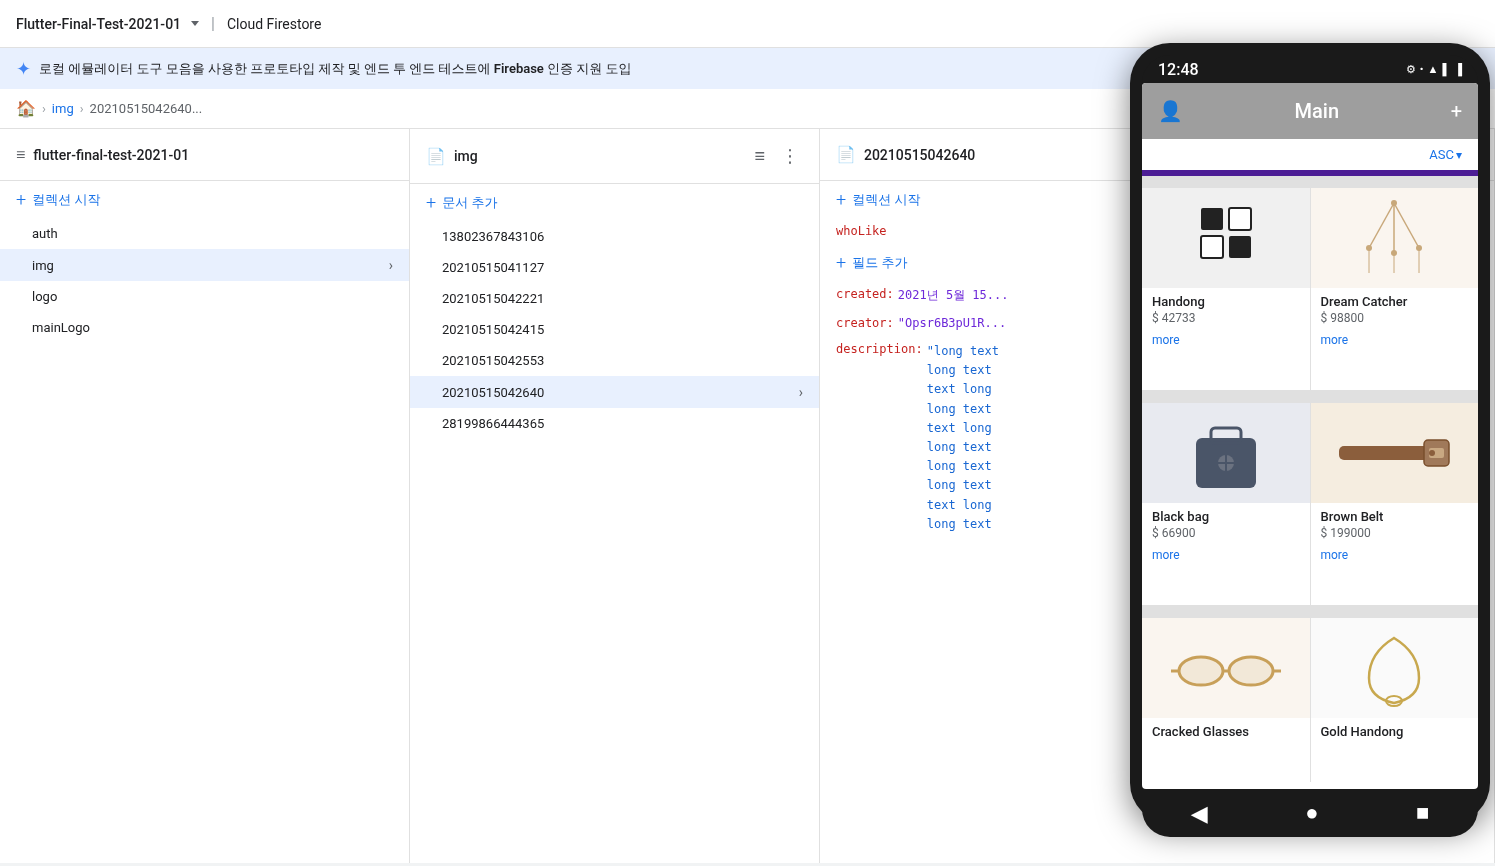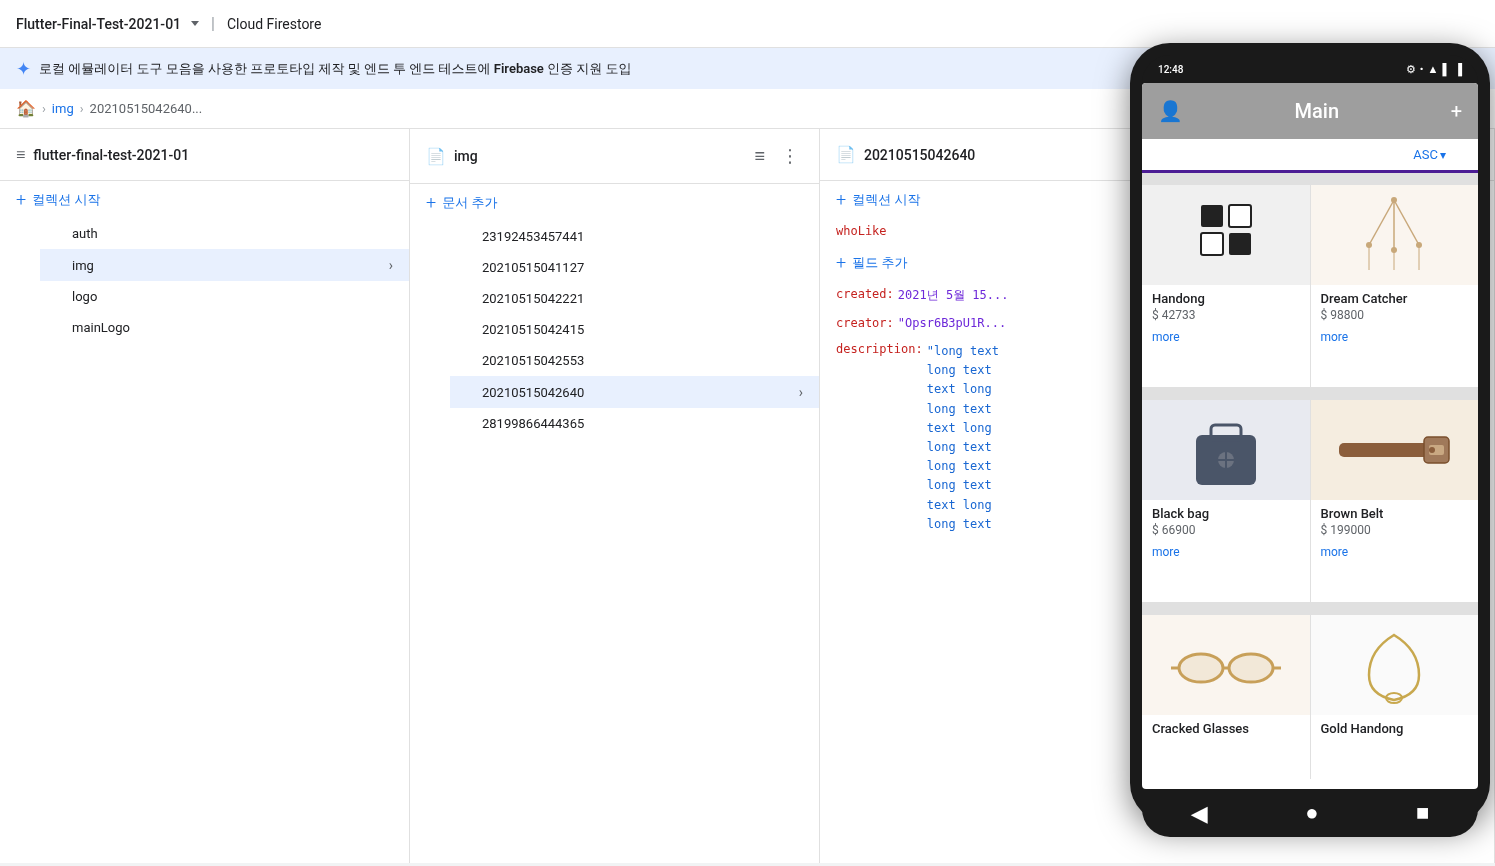--- a/index.html
+++ b/index.html
@@ -57,21 +57,21 @@
     .panel-header-actions { display: flex; gap: 8px; }
 
     .panel-actions-icon { color: #5f6368; font-size: 18px; cursor: pointer; padding: 4px; }
 
     .add-btn {
       display: flex; align-items: center; gap: 6px; padding: 8px 16px;
       color: #1a73e8; font-size: 13px; cursor: pointer; font-weight: 500;
     }
     .add-btn-icon { font-size: 18px; font-weight: 300; }
 
-    .panel-list { overflow-y: auto; flex: 1; margin-left: 40px; }
+    .panel-list { overflow-y: auto; flex: 1; }
     .panel-item {
       padding: 8px 16px 8px 32px; cursor: pointer; color: #202124;
       font-size: 13px; border-radius: 0;
       display: flex; align-items: center; justify-content: space-between;
     }
     .panel-item.active { background: #e8f0fe; }
     .panel-item .chevron { color: #5f6368; font-size: 14px; }
 
     
     .field-row {
@@ -89,40 +89,40 @@
     }
     .phone-outer {
       width: 360px; height: 780px; background: #1a1a1a; border-radius: 40px;
       padding: 12px; box-shadow: 0 8px 32px rgba(0,0,0,0.5);
       position: relative;
     }
     .phone-notch-bar {
       background: #1a1a1a; height: 28px; display: flex; align-items: center;
       justify-content: space-between; padding: 0 16px; border-radius: 28px 28px 0 0;
     }
-    .phone-time { color: #fff; font-size: 10px; font-weight: 500; }
+    .phone-time { color: #fff; font-size: 16px; font-weight: 500; }
     .phone-status-icons { display: flex; gap: 4px; align-items: center; }
     .phone-status-icon { color: #fff; font-size: 11px; }
 
     .phone-screen {
       background: #fff; width: 100%; height: 706px; overflow: hidden; border-radius: 4px;
     }
 
     
     .app-bar {
       background: #9e9e9e; height: 56px; display: flex; align-items: center;
       padding: 0 16px; justify-content: space-between;
     }
     .app-bar-title { color: #fff; font-size: 20px; font-weight: 500; text-align: center; flex: 1; }
     .app-bar-icon { color: #fff; font-size: 20px; cursor: pointer; }
 
     
     .sort-bar {
       display: flex; align-items: center; justify-content: flex-end;
-      padding: 8px 32px; border-bottom: 3px solid #4c1d95; text-align: right;
+      padding: 8px 16px; border-bottom: 6px solid #4c1d95; text-align: right;
     }
     .sort-label { font-size: 13px; color: #1a73e8; }
     .sort-dropdown-arrow { color: #1a73e8; font-size: 12px; margin-left: 2px; }
 
     
     .product-grid {
       display: grid; grid-template-columns: 1fr 1fr;
       gap: 1px; background: #e0e0e0; overflow-y: auto;
       height: calc(706px - 56px - 44px);
     }
@@ -217,21 +217,21 @@
         <span class="panel-actions-icon">≡</span>
         <span class="panel-actions-icon">⋮</span>
       </div>
     </div>
     <div class="add-btn">
       <span class="add-btn-icon">+</span>
       <span>문서 추가</span>
     </div>
     <div class="panel-list">
       <div class="panel-item">
-        <span>23192453457441</span>
+        <span>13802367843106</span>
       </div>
       <div class="panel-item">
         <span>20210515041127</span>
       </div>
       <div class="panel-item">
         <span>20210515042221</span>
       </div>
       <div class="panel-item">
         <span>20210515042415</span>
       </div>

